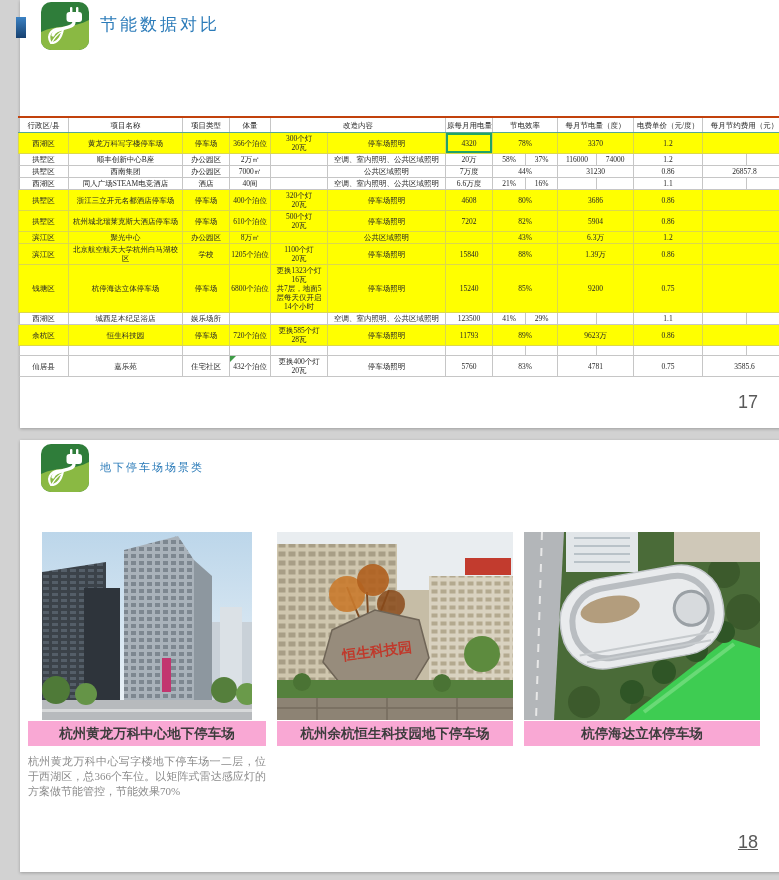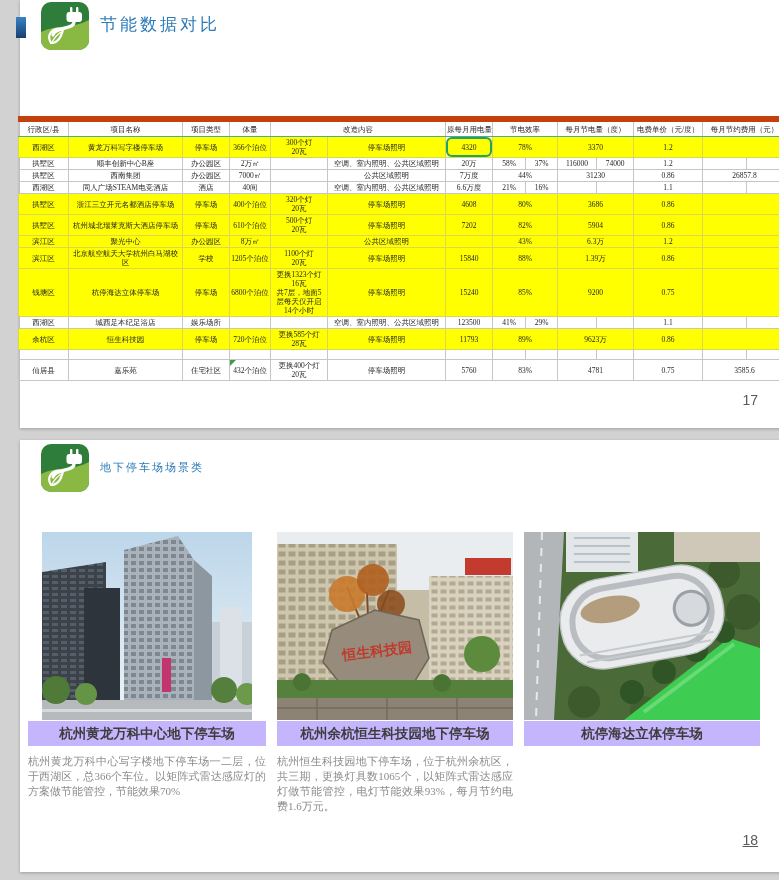--- a/index.html
+++ b/index.html
@@ -14,49 +14,49 @@
 
   .blue-bar{position:absolute;left:-4px;top:17px;width:10px;height:21px;
     background:linear-gradient(180deg,#3b82c4,#16406f);}
 
   .logo{position:absolute;left:21px;top:2px;width:48px;height:48px;}
   #slide2 .logo{top:4px;}
   .slide-title{position:absolute;left:80px;top:13px;font-size:17px;color:#2b7bb9;
     letter-spacing:3px;white-space:nowrap;}
   #slide2 .slide-title{top:20px;font-size:11px;letter-spacing:2px;}
 
-  .pagenum{position:absolute;right:26px;font-size:14px;color:#595959;
+  .pagenum{position:absolute;right:26px;font-size:18px;color:#595959;
     font-family:"Liberation Sans",sans-serif;}
   #slide1 .pagenum{top:392px;}
   #slide2 .pagenum{top:392px;text-decoration:underline;}
 
   
   .tblwrap{position:absolute;left:-2px;top:116px;width:768px;}
   table{border-collapse:collapse;table-layout:fixed;width:768px;}
   td,th{border:1px solid #c6c6c6;font-size:7.5px;line-height:9px;padding:1px 1px;
     text-align:center;vertical-align:middle;overflow:hidden;color:#262626;
     font-weight:normal;}
-  th{white-space:nowrap;height:12px;border-top:6px solid #c2410c;border-bottom:1px solid #55a795;}
+  th{white-space:nowrap;height:12px;border-top:2px solid #c2410c;border-bottom:1px solid #55a795;}
   td{white-space:pre-line;}
   tr{height:12px;}
   tr.sp{height:10px;}
   tr.yellow td{background:#FFFF00;border-color:#dcd84d;}
-  td.sel{box-shadow:inset 0 0 0 2px #21a366;border-radius:6px;}
+  td.sel{box-shadow:inset 0 0 0 2px #21a366;}
   td.note{position:relative;}
   td.note::before{content:'';position:absolute;left:0;top:0;width:0;height:0;
     border:3px solid transparent;border-left-color:#3f9b47;border-top-color:#3f9b47;}
 
   
   .cards{position:absolute;left:8px;top:92px;width:748px;display:flex;gap:11px;}
   .card{display:flex;flex-direction:column;}
   .card1{width:238px;}
   .card2,.card3{width:236px;}
   .photo{height:188px;overflow:hidden;background:#dde4ea;}
   .card1 .photo{width:210px;margin:0 auto;}
-  .caption{height:25px;margin-top:1px;background:#c4b5fd;display:flex;align-items:center;
+  .caption{height:25px;margin-top:1px;background:#f9a8d4;display:flex;align-items:center;
     justify-content:center;font-weight:bold;font-size:13.5px;color:#3d3d3d;white-space:nowrap;}
   .desc{margin-top:8px;font-size:11px;line-height:15px;color:#8c8c8c;text-align:justify;}
   .desc b{color:#6e6e6e;}
   svg{display:block;}
 </style>
 </head>
 <body>
 
 <div id="slide1" class="slide">
   <div class="blue-bar"></div>
@@ -402,21 +402,20 @@
           <polygon points="55,98 98,78 142,88 152,126 130,162 70,160 46,130" fill="#978c7c" stroke="#6f6557" stroke-width="1.5"></polygon>
           <text x="66" y="128" font-size="14" fill="#c0392b" transform="rotate(-7 66 128)" style="font-weight:bold;">恒生科技园</text>
           <rect x="0" y="148" width="236" height="22" fill="#55813d"></rect>
           <circle cx="25" cy="150" r="9" fill="#4a7334"></circle>
             <circle cx="165" cy="151" r="9" fill="#4a7334"></circle>
           <rect x="0" y="166" width="236" height="22" fill="#8d8374"></rect>
           <path d="M0,176 H236 M40,166 V188 M110,166 V188 M180,166 V188" stroke="#766c5e" stroke-width="1.5"></path>
         </svg>
       </div>
       <div class="caption">杭州余杭恒生科技园地下停车场</div>
-      <div class="desc"><span>杭州恒生科技园地下停车场，位于杭州余杭区，共三期，更换灯具数1065个，以矩阵式雷达感应灯做节能管控，电灯节能效果93%，每月节约电费1.6万元。</span></div>
     </div>
 
     <div class="card card3">
       <div class="photo">
         <svg viewBox="0 0 236 188" width="236" height="188">
           <rect width="236" height="188" fill="#4a6b38"></rect>
           <circle cx="200" cy="40" r="16" fill="#3c5a2c"></circle>
             <circle cx="220" cy="80" r="18" fill="#3c5a2c"></circle>
           <circle cx="60" cy="170" r="16" fill="#3c5a2c"></circle>
             <circle cx="120" cy="178" r="14" fill="#425f30"></circle>

